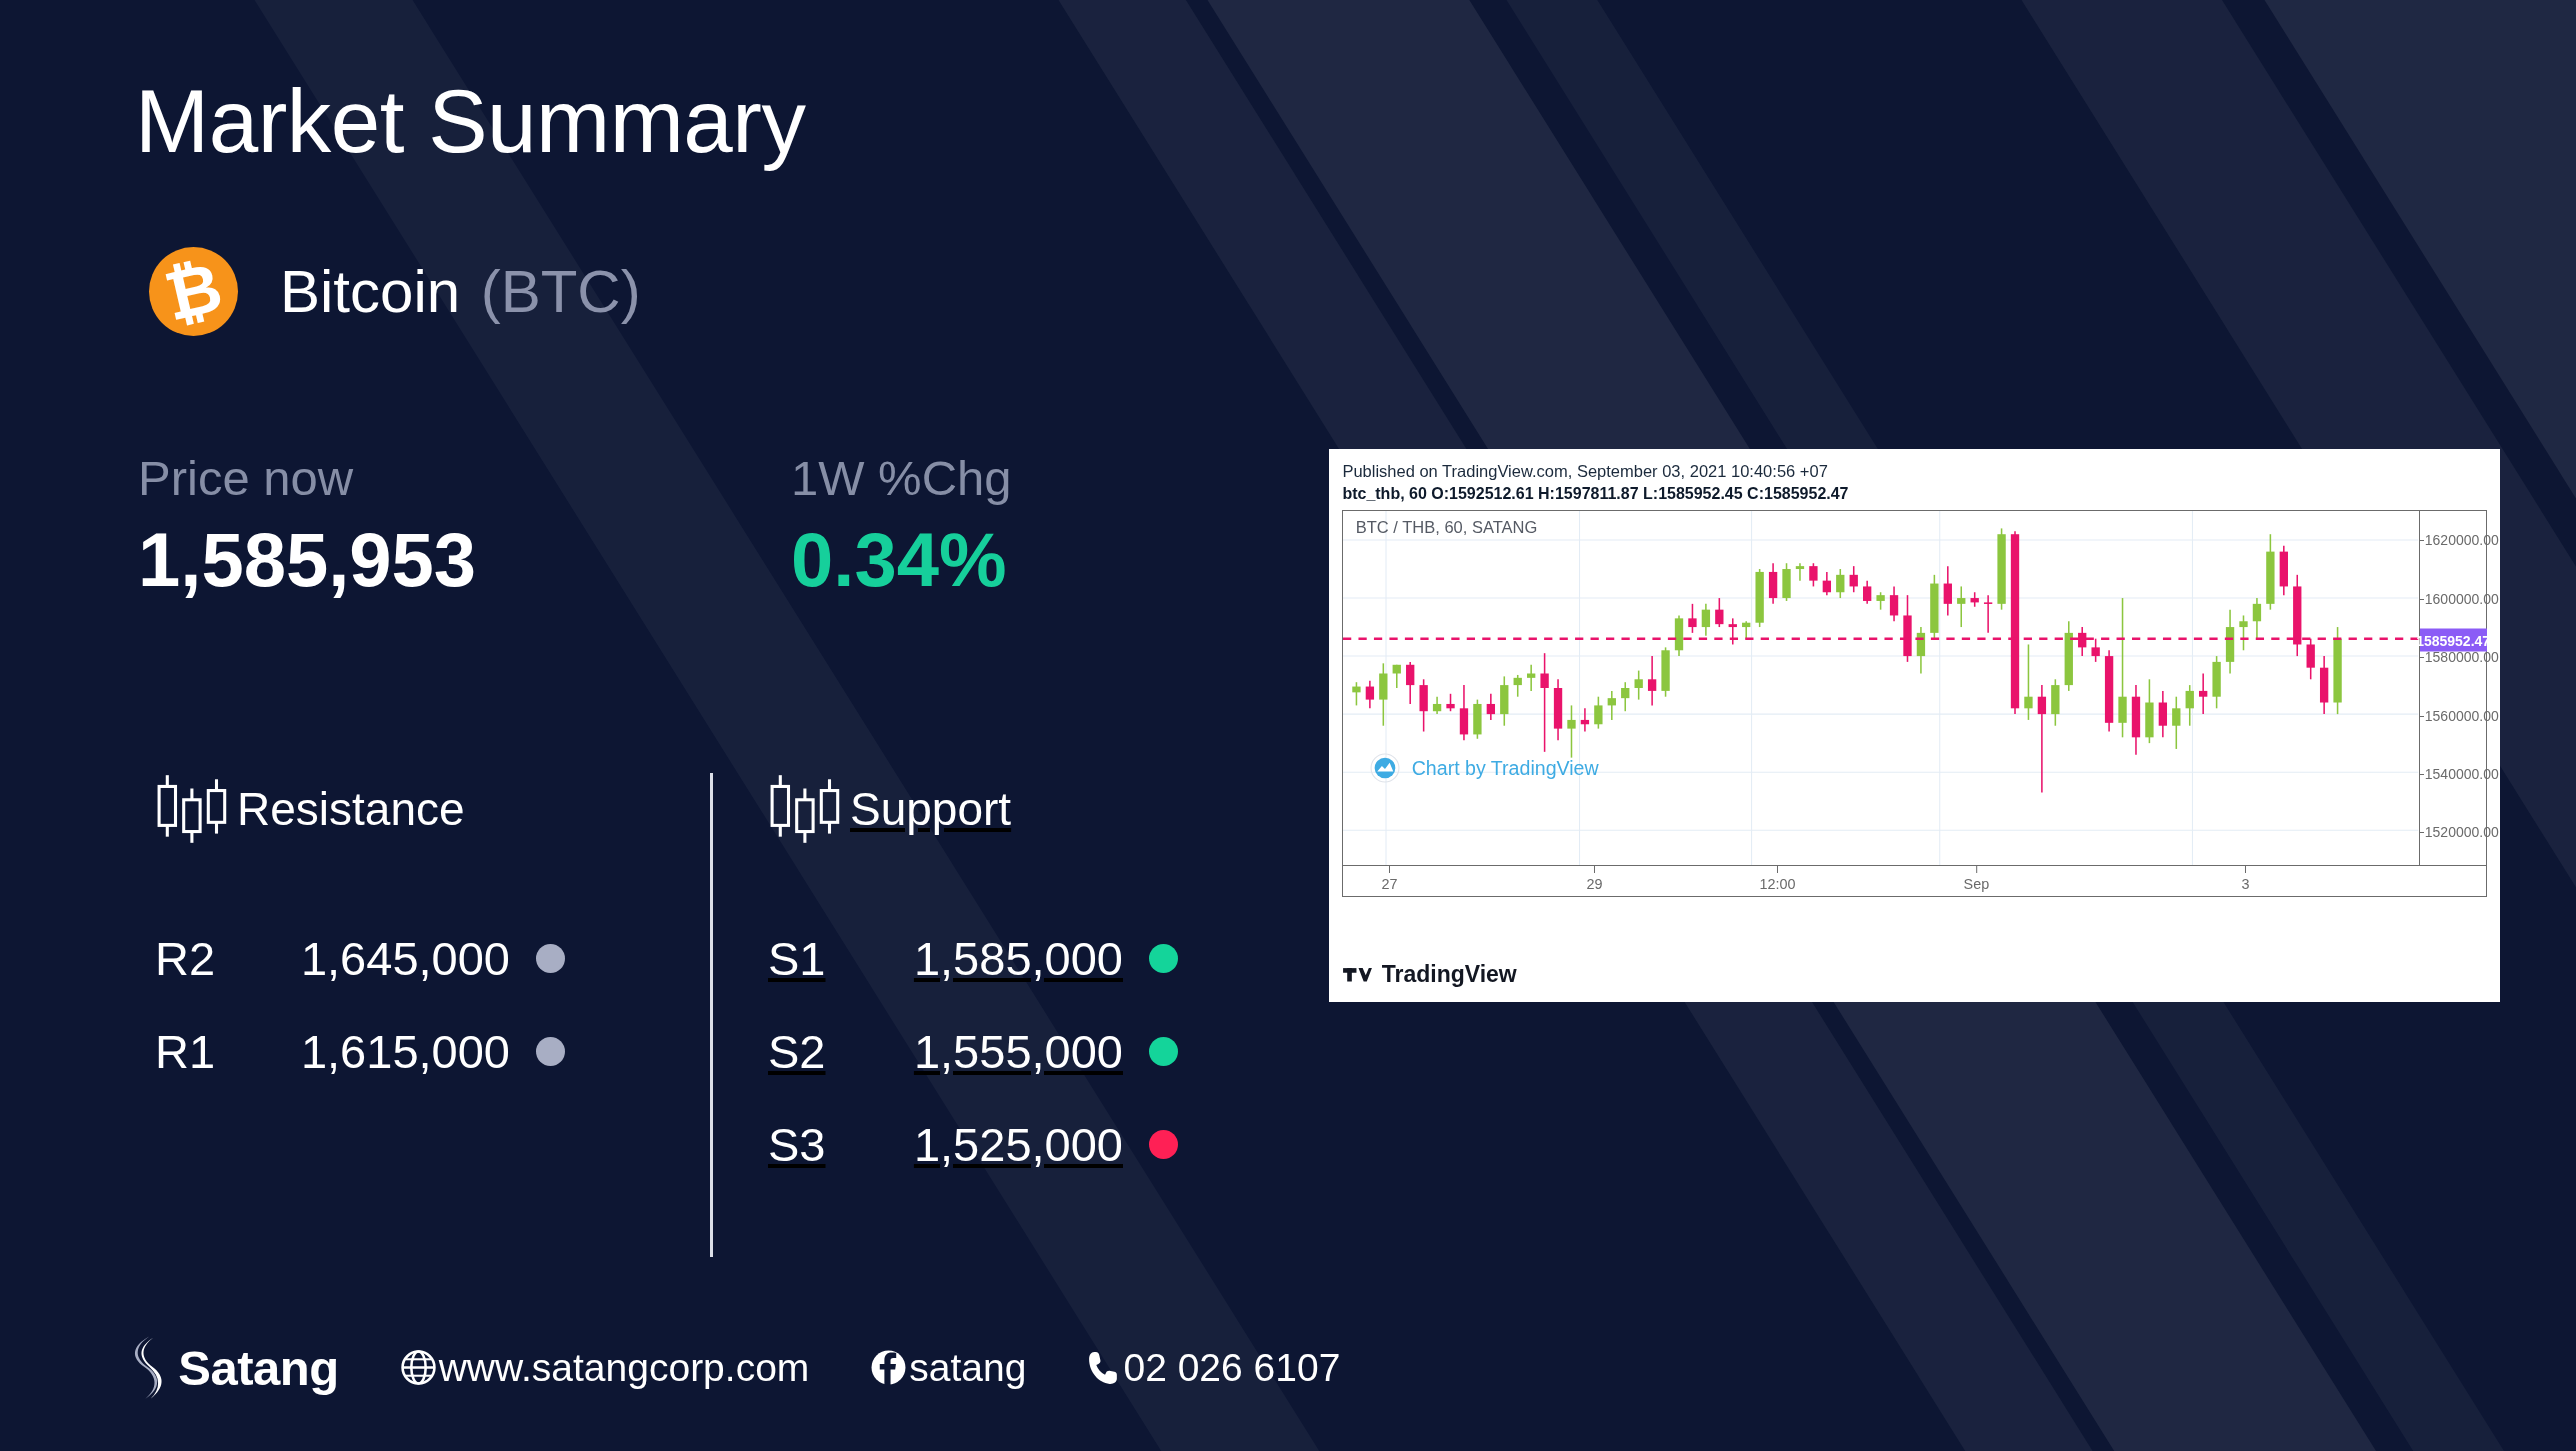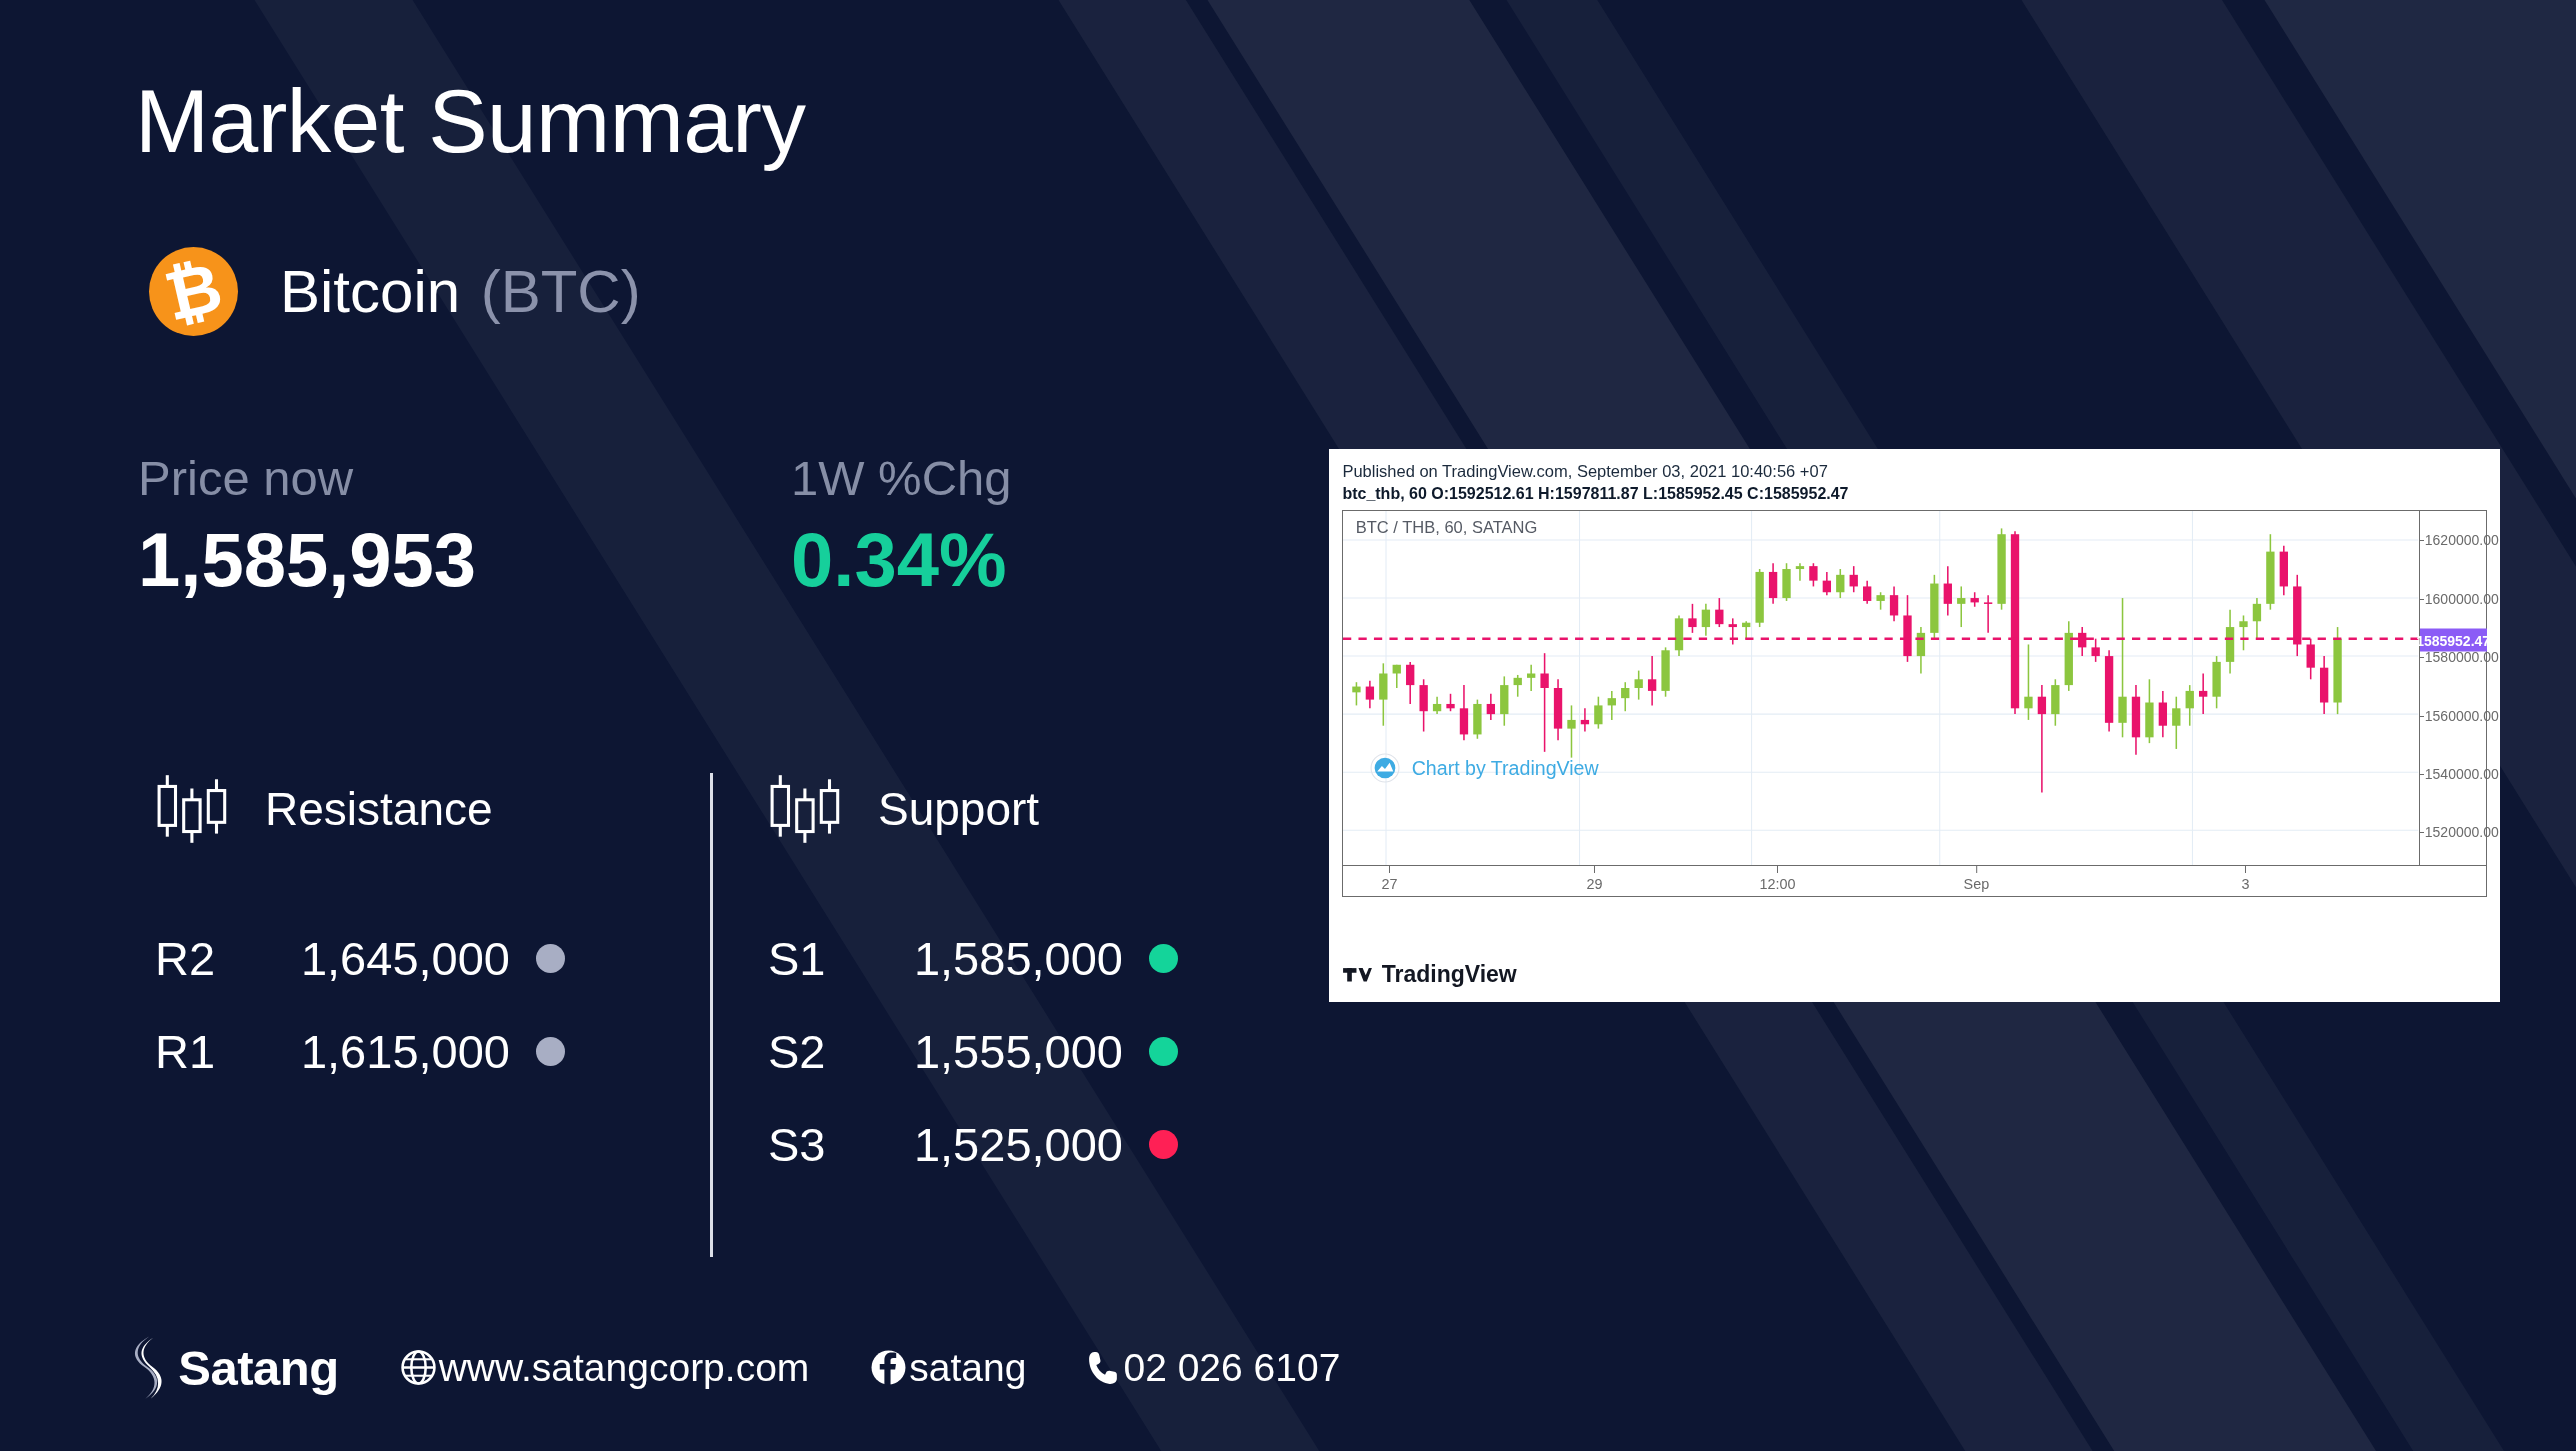--- a/index.html
+++ b/index.html
@@ -66,21 +66,21 @@
   
   #rs-divider {
     position:absolute; left:710px; top:773px;
     width:2.6px; height:484px; background:#dcdfe8;
   }
 
   
   .rs-group { position:absolute; }
   .rs-head { display:flex; align-items:center; }
   .rs-icon { width:82px; height:72px; flex:0 0 auto; }
-  .rs-title { font-size:46px; color:#ffffff; margin-left:28px; white-space:nowrap; }
+  .rs-title { font-size:46px; color:#ffffff; white-space:nowrap; }
 
   .rs-rows { margin-top:67px; }
   .rs-row { display:flex; align-items:center; height:93px; }
   .rs-key {
     font-size:47px; color:#ffffff; width:108px; text-align:left; white-space:nowrap;
   }
   .rs-val {
     font-size:47px; color:#ffffff; width:247px; text-align:right; white-space:nowrap;
   }
   .rs-dot { width:29px; height:29px; border-radius:50%; margin-left:26px; flex:0 0 auto; }
@@ -214,21 +214,21 @@
           <div class="rs-dot" style="background: rgb(168, 174, 196);"></div>
         </div>
         <div class="rs-row">
           <div class="rs-key">R1</div>
           <div class="rs-val">1,615,000</div>
           <div class="rs-dot" style="background: rgb(168, 174, 196);"></div>
         </div>
       </div>
     </div>
 
-    <div class="rs-group" style="left:768px; top:773px;">
+    <div class="rs-group" style="left:768px; top:773px;text-decoration:underline;">
       <div class="rs-head">
         <svg class="rs-icon" viewBox="0 0 160 140">
           <g stroke="#ffffff" stroke-width="6" fill="none">
             <line x1="24" y1="4" x2="24" y2="26"></line>
             <rect x="8" y="26" width="32" height="76"></rect>
             <line x1="24" y1="102" x2="24" y2="124"></line>
             <line x1="72" y1="30" x2="72" y2="52"></line>
             <rect x="56" y="52" width="32" height="62"></rect>
             <line x1="72" y1="114" x2="72" y2="136"></line>
             <line x1="120" y1="12" x2="120" y2="34"></line>

